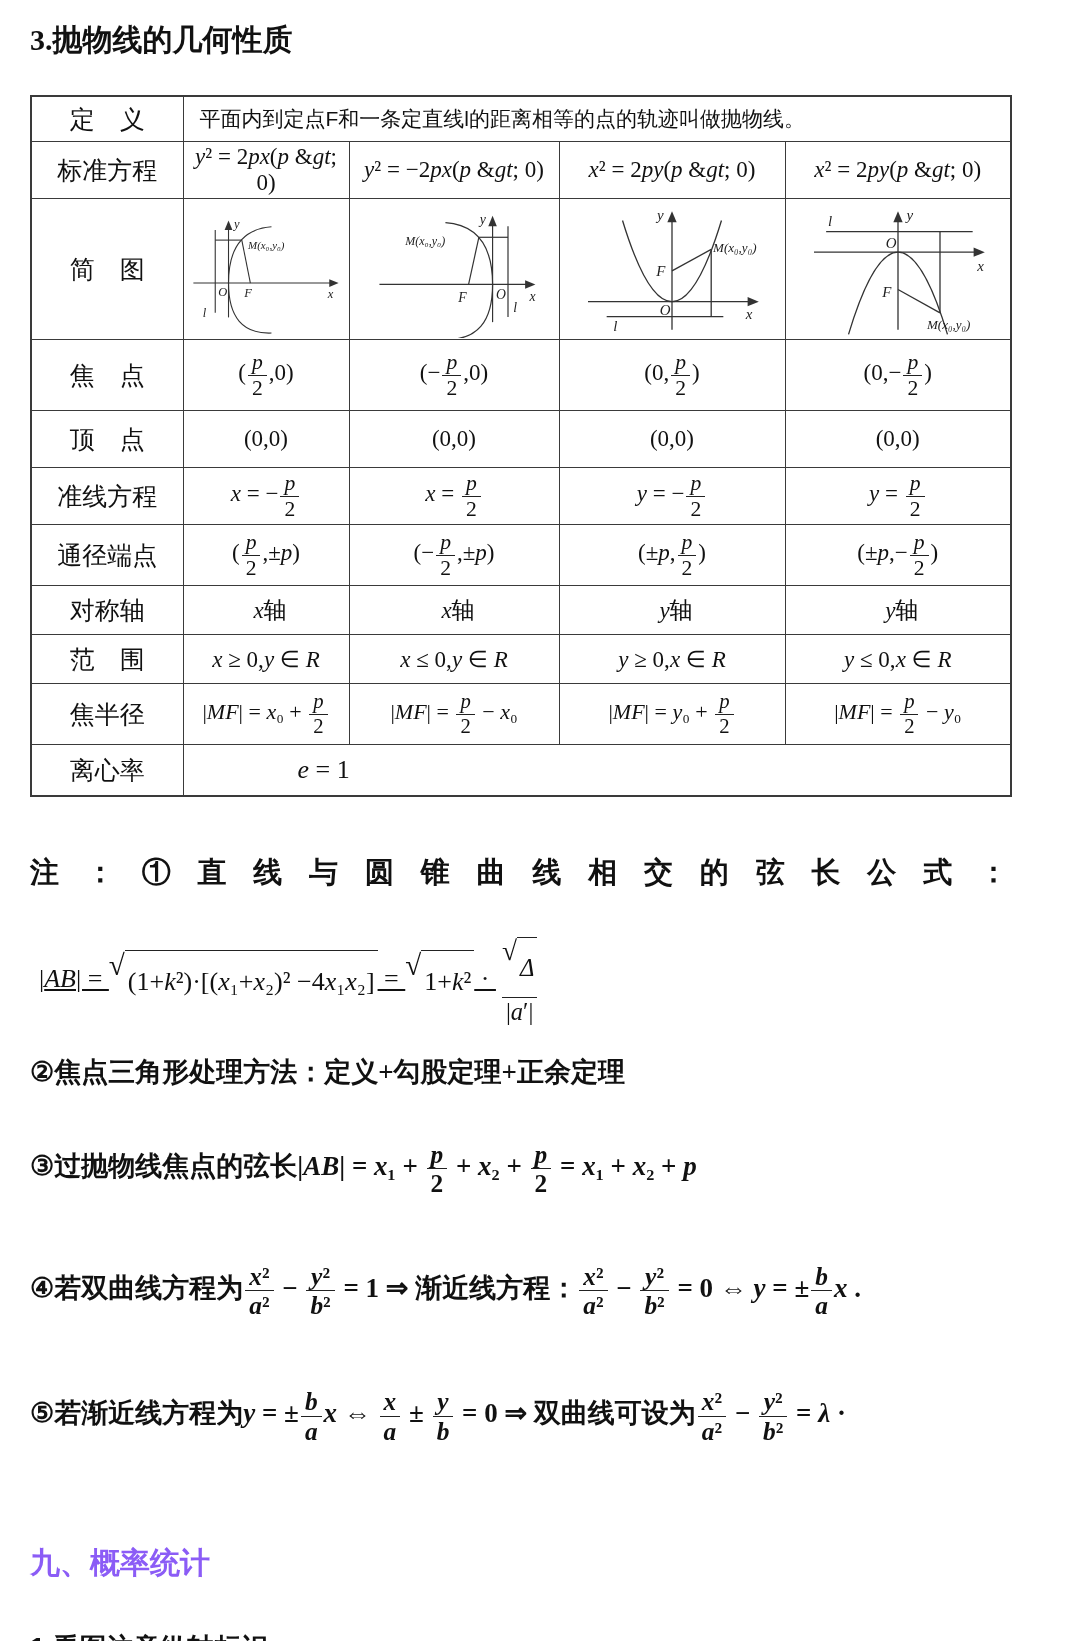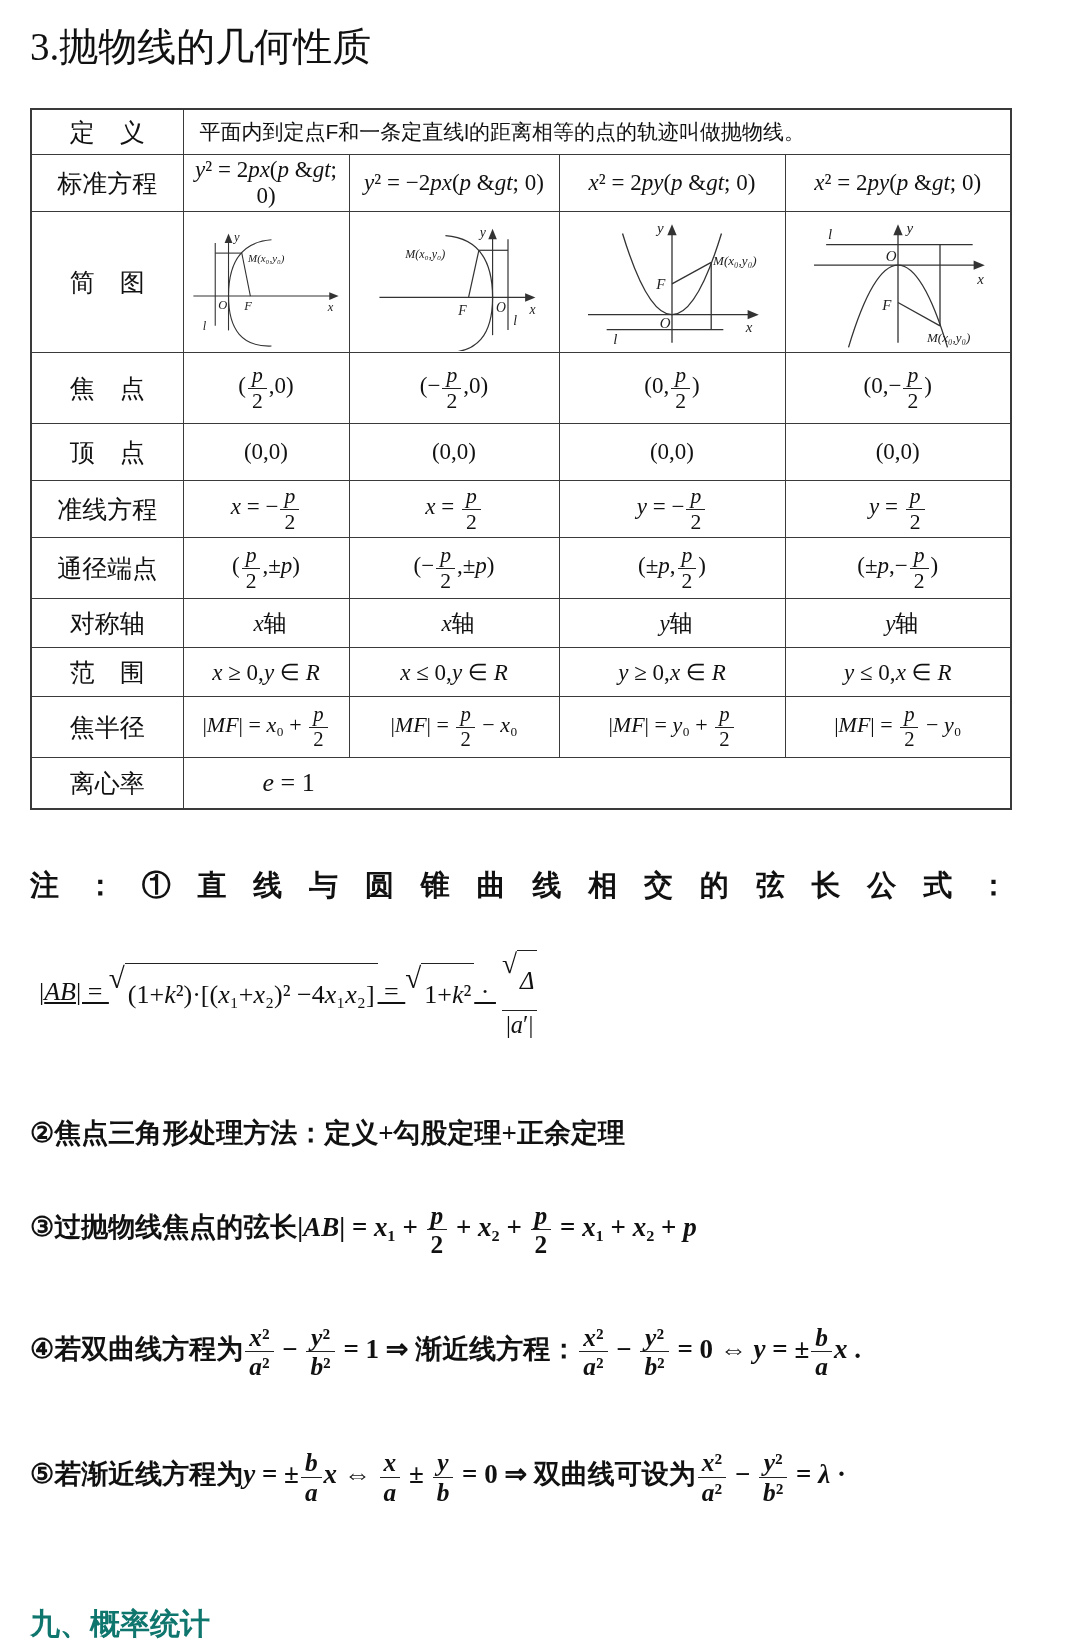--- a/index.html
+++ b/index.html
@@ -1,20 +1,20 @@
 <!DOCTYPE html>
 <html><head>
 <meta charset="utf-8">
 <style>
   html,body{margin:0;padding:0;background:#ffffff;color:#111;}
   body{width:1080px;font-family:"Liberation Sans",sans-serif;}
   .page{padding:16px 30px 30px 30px;}
 
   
-  .doc-title{font-size:39px;font-weight:400;font-family:"Liberation Serif",serif;margin:4px 0 4px 0;}
+  .doc-title{font-size:30px;font-weight:700;font-family:"Liberation Serif",serif;margin:4px 0 4px 0;}
 
   
   [data-math]{font-family:"Liberation Serif",serif;}
   [data-math] i{font-family:"Liberation Serif",serif;font-style:italic;}
   .cjk{font-family:"Liberation Sans",sans-serif;font-style:normal;font-weight:inherit;}
   .frac{display:inline-flex;flex-direction:column;align-items:center;vertical-align:middle;line-height:1.12;margin:0 2px;}
   .fn,.fd{display:block;padding:0 4px;font-size:0.94em;white-space:nowrap;}
   .fd{border-top:1.6px solid #222;}
   .sqrt{display:inline-flex;align-items:flex-start;vertical-align:middle;}
   .rs{line-height:1.05;font-size:1.12em;}
@@ -28,39 +28,39 @@
   tr.r-def  td{height:40px;text-align:left;padding-left:16px;font-size:21px;font-weight:500;border-radius:11px;}
   tr.r-std  td{height:40px;}
   tr.r-diag td{height:140px;padding:0;}
   tr.r-foc  td{height:66px;}
   tr.r-vtx  td{height:52px;}
   tr.r-dirx td{height:52px;}
   tr.r-lat  td{height:56px;}
   tr.r-axis td{height:44px;padding-left:12px;}
   tr.r-rng  td{height:44px;}
   tr.r-rad  td{height:56px;font-size:22px;}
-  tr.r-ecc  td{height:46px;text-align:left;padding-left:79px;font-size:26px;}
+  tr.r-ecc  td{height:46px;text-align:left;padding-left:114px;font-size:26px;}
 
   svg.diag{display:block;margin:0 auto;}
   svg.diag line,svg.diag path{stroke:#333;stroke-width:1.4;fill:none;}
   svg.diag polygon{fill:#333;stroke:none;}
   svg.diag text{font-family:"Liberation Serif",serif;font-style:italic;font-size:16px;fill:#222;}
   svg.diag text.mlab{font-size:14px;}
 
   
   .note-head{margin:56px 0 0 0;width:978px;font-size:29px;font-weight:600;text-align:justify;text-align-last:justify;}
   .formula-ab{margin:44px 0 0 9px;font-size:26px;font-weight:400;text-decoration:underline;}
-  .note-item{margin-top:76px;font-size:27px;font-weight:600;}
+  .note-item{margin-top:28px;font-size:27px;font-weight:600;}
   .note-item[data-math]{font-weight:600;}
   .ni3{margin-top:50px;}
   .ni4{margin-top:64px;}
   .ni5{margin-top:68px;}
 
   
-  .prob-head{margin-top:98px;font-size:30px;font-weight:700;color:#0f766e;}
+  .prob-head{margin-top:98px;font-size:30px;font-weight:700;color:#8b5cf6;}
   .prob-sub{margin-top:46px;font-size:27px;font-weight:600;}
 </style>
 </head>
 <body>
 
 <div class="page">
 
   <div class="doc-title">3.抛物线的几何性质</div>
 
   <table class="props">

